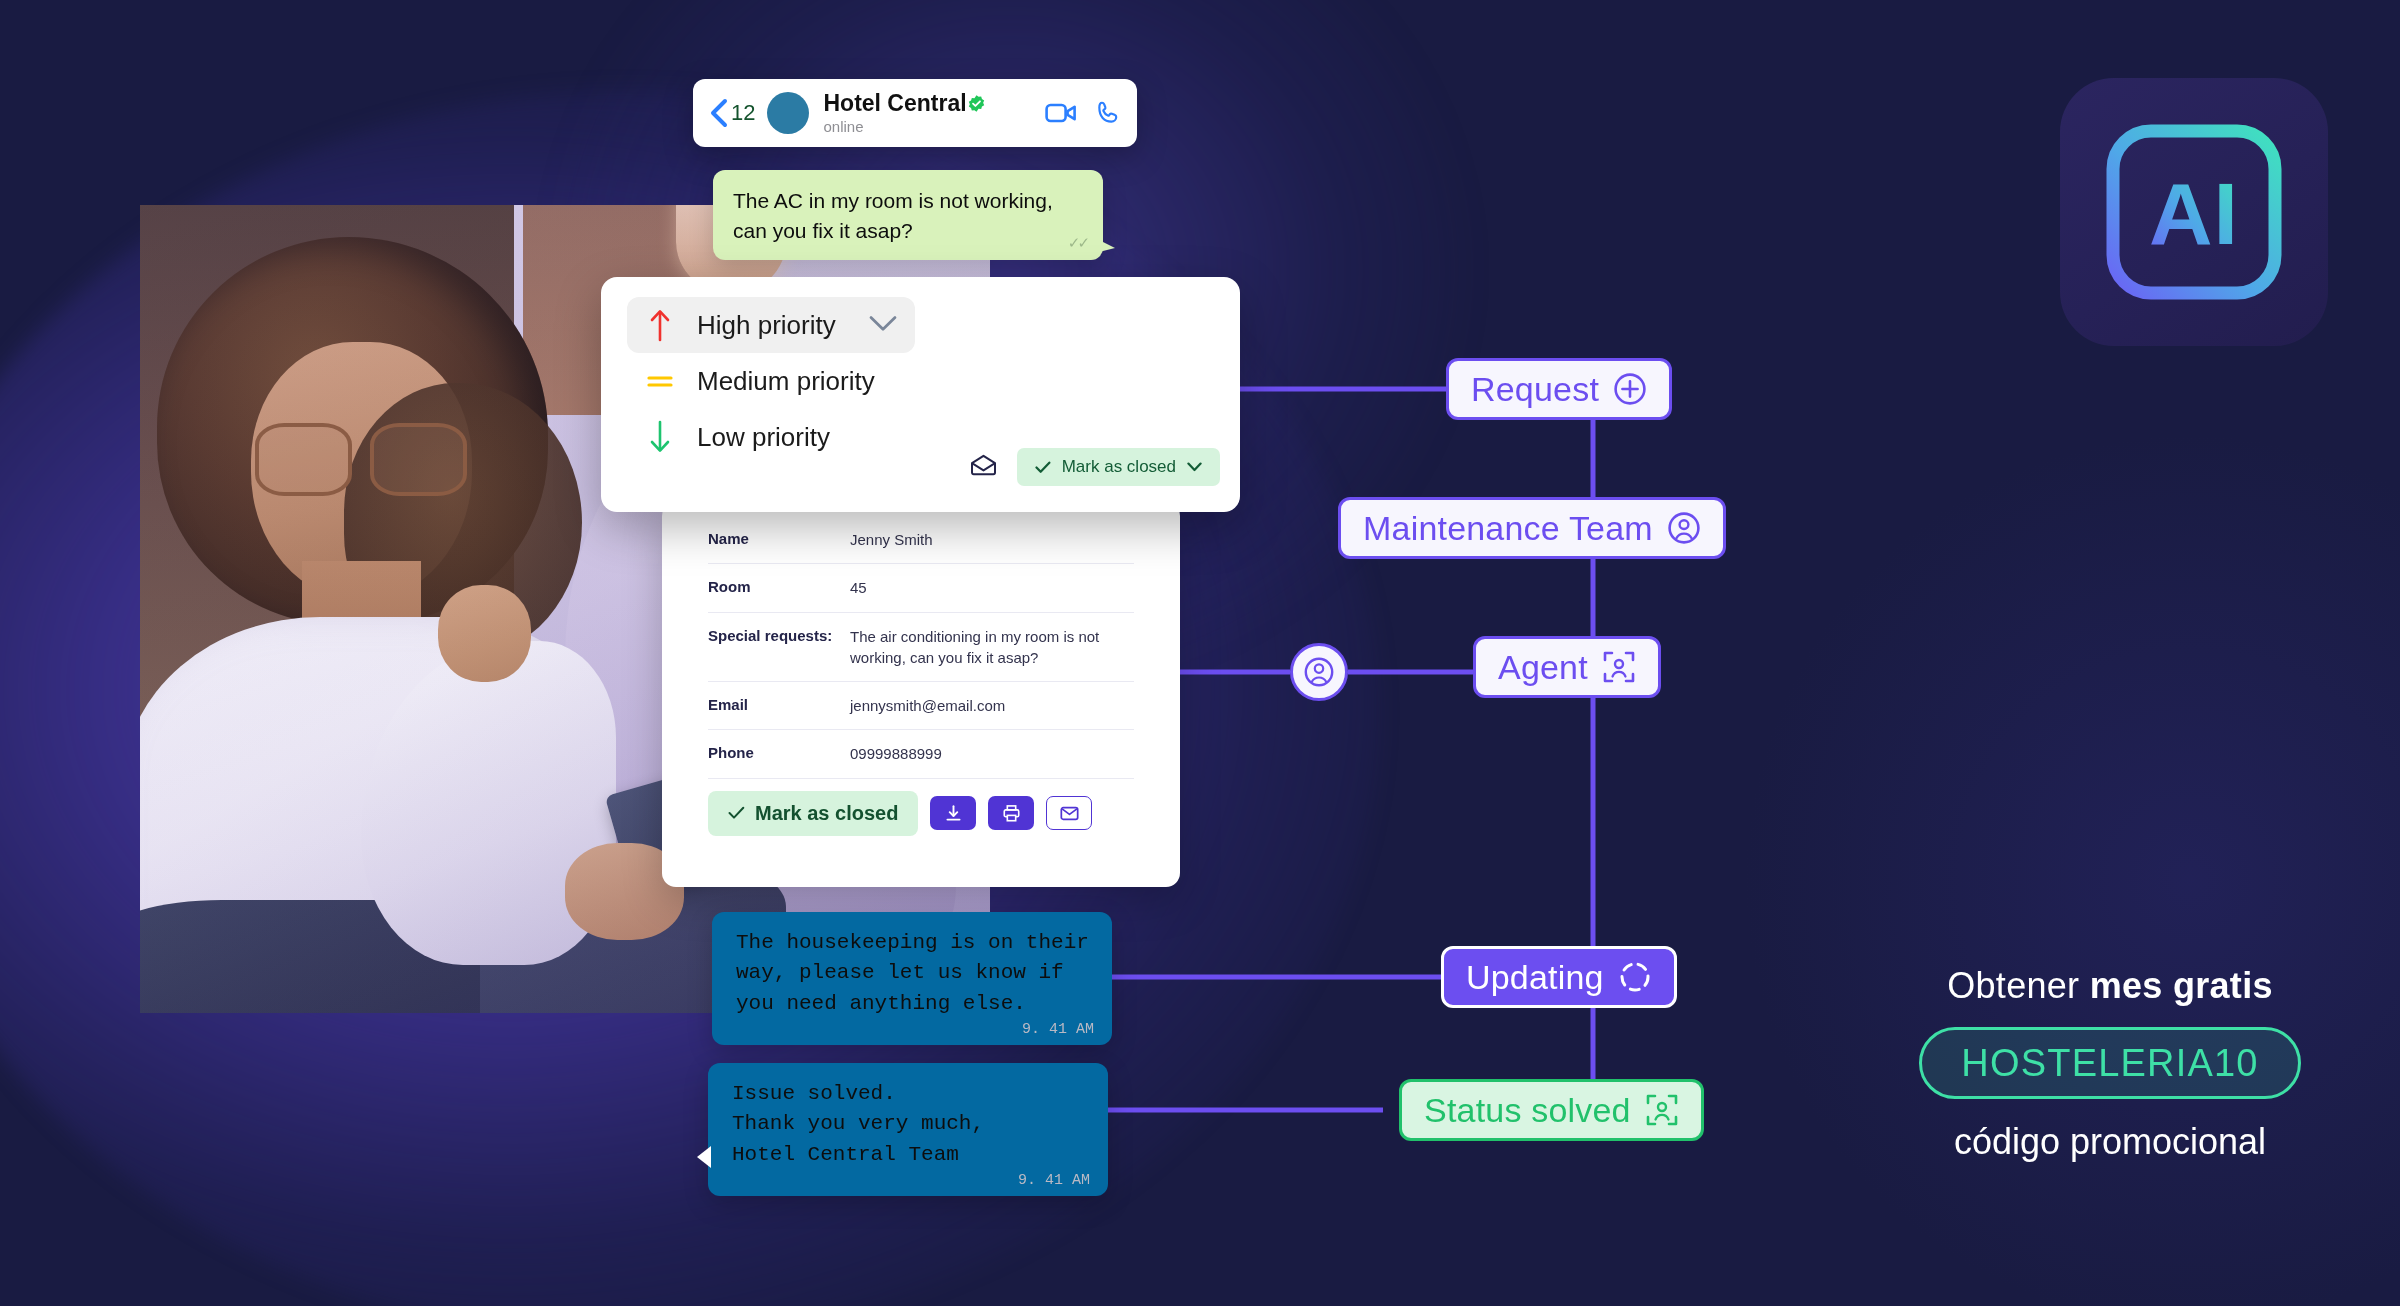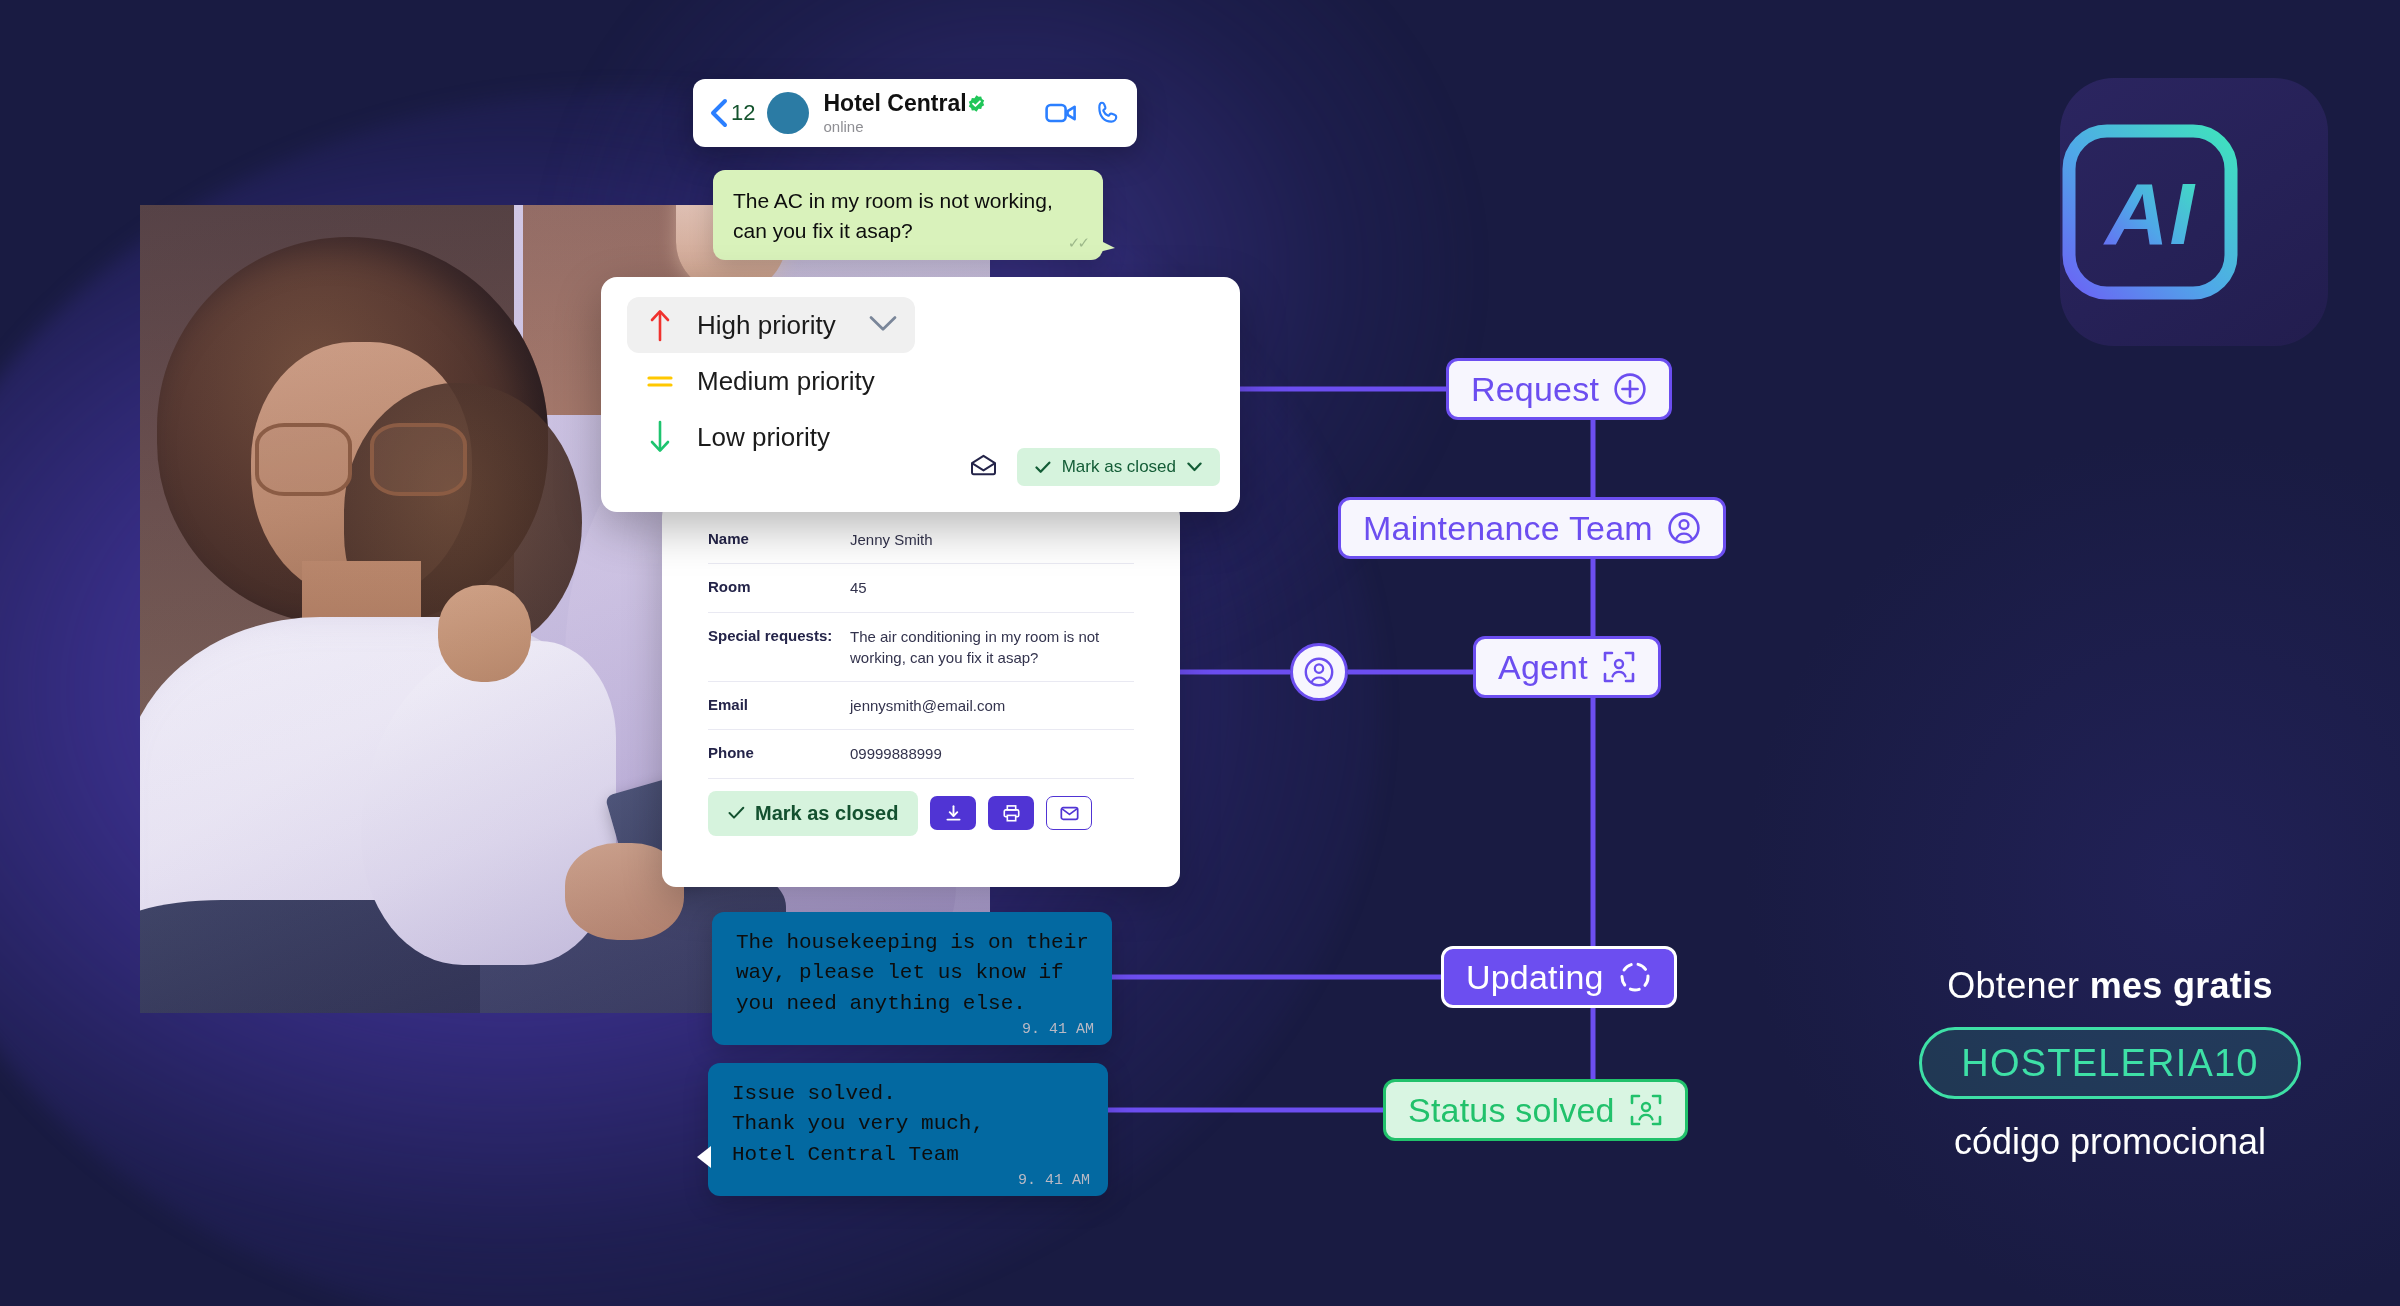--- a/index.html
+++ b/index.html
@@ -313,42 +313,42 @@
     white-space:nowrap;
   }
   .node-label {
     font-size:34px; color:#6c4ef0; letter-spacing:.2px;
   }
   .node.filled {
     background:#6c4ef0; border-color:#ffffff;
   }
   .node.filled .node-label { color:#ffffff; }
   .node.green {
-    background:#d9f5e2; border-color:#21c16b;
+    background:#d9f5e2; border-color:#21c16b;margin-left:16px;
   }
   .node.green .node-label { color:#21c16b; }
   #node-request { left:1446px; top:358px; }
   #node-maint   { left:1338px; top:497px; }
   #node-agent   { left:1473px; top:636px; }
   #node-update  { left:1441px; top:946px; }
   #node-status  { left:1383px; top:1079px; }
   #node-avatar {
     position:absolute; left:1290px; top:643px;
     width:58px; height:58px; border-radius:50%;
     background:#f7f6fe; border:3.5px solid #6c4ef0;
     display:flex; align-items:center; justify-content:center;
   }
 
   
   #ai-badge {
     position:absolute; left:2060px; top:78px;
     width:268px; height:268px;
     border-radius:54px;
     background: linear-gradient(145deg,#2b2560 0%, #262157 55%, #221d4e 100%);
-    display:flex; align-items:center; font-style:italic;
+    display:flex; align-items:center; justify-content:center;
   }
 
   
   #promo {
     position:absolute; left:1900px; top:965px;
     width:420px; text-align:center;
   }
   .promo-top {
     font-size:36px; color:#ffffff; font-weight:400;
     letter-spacing:.3px;

